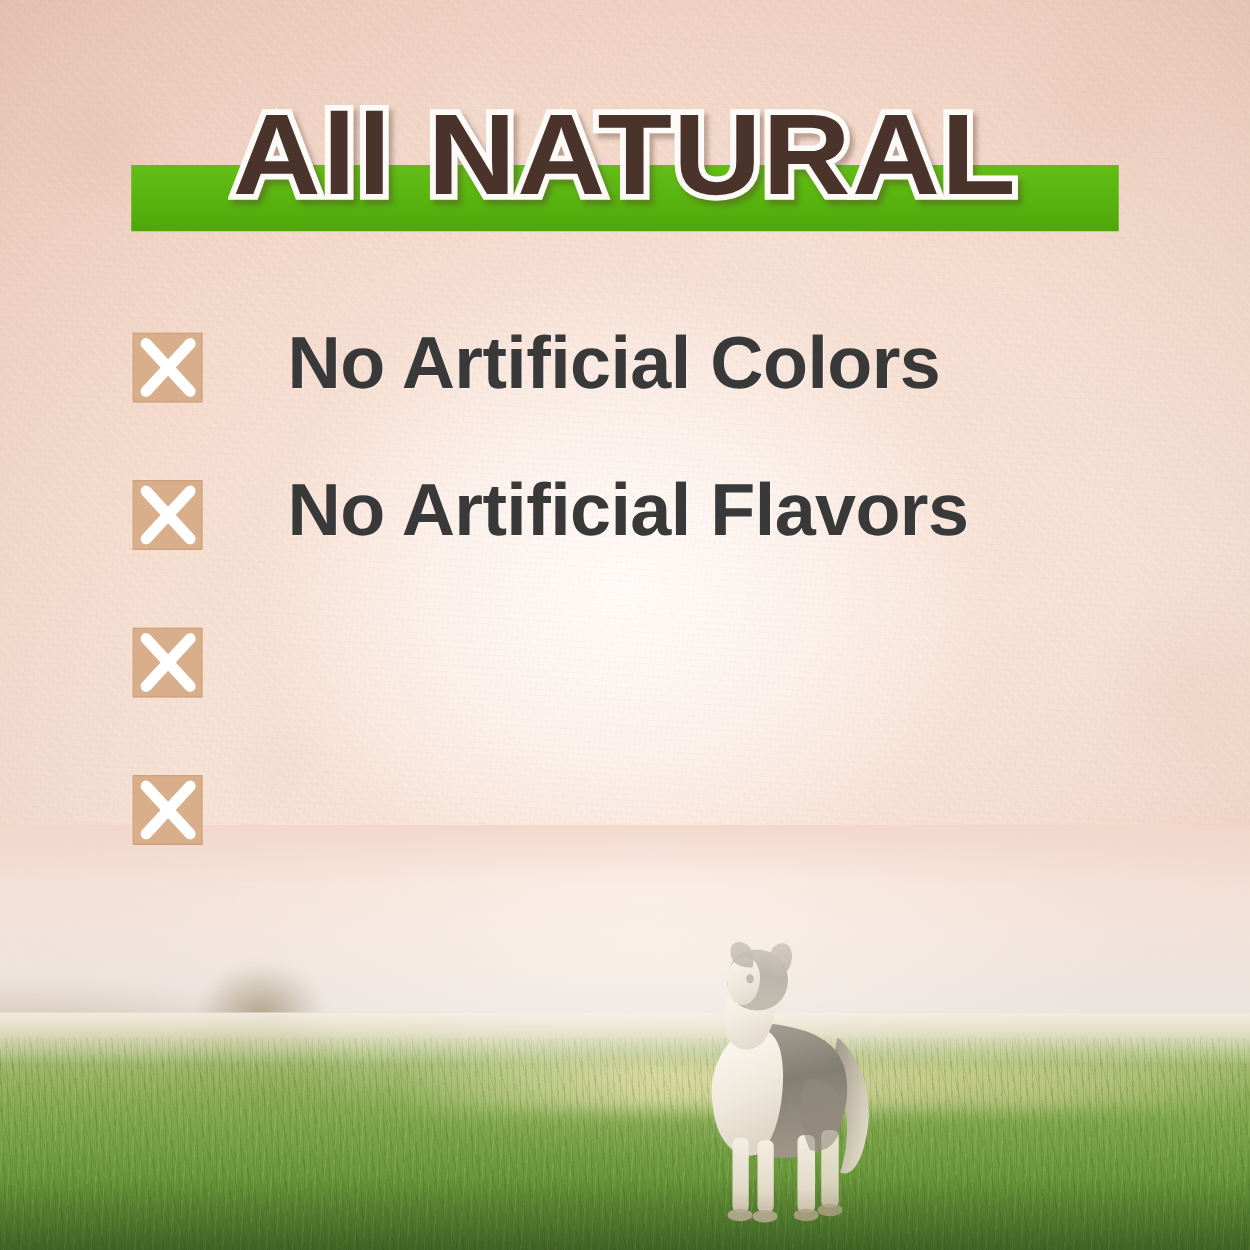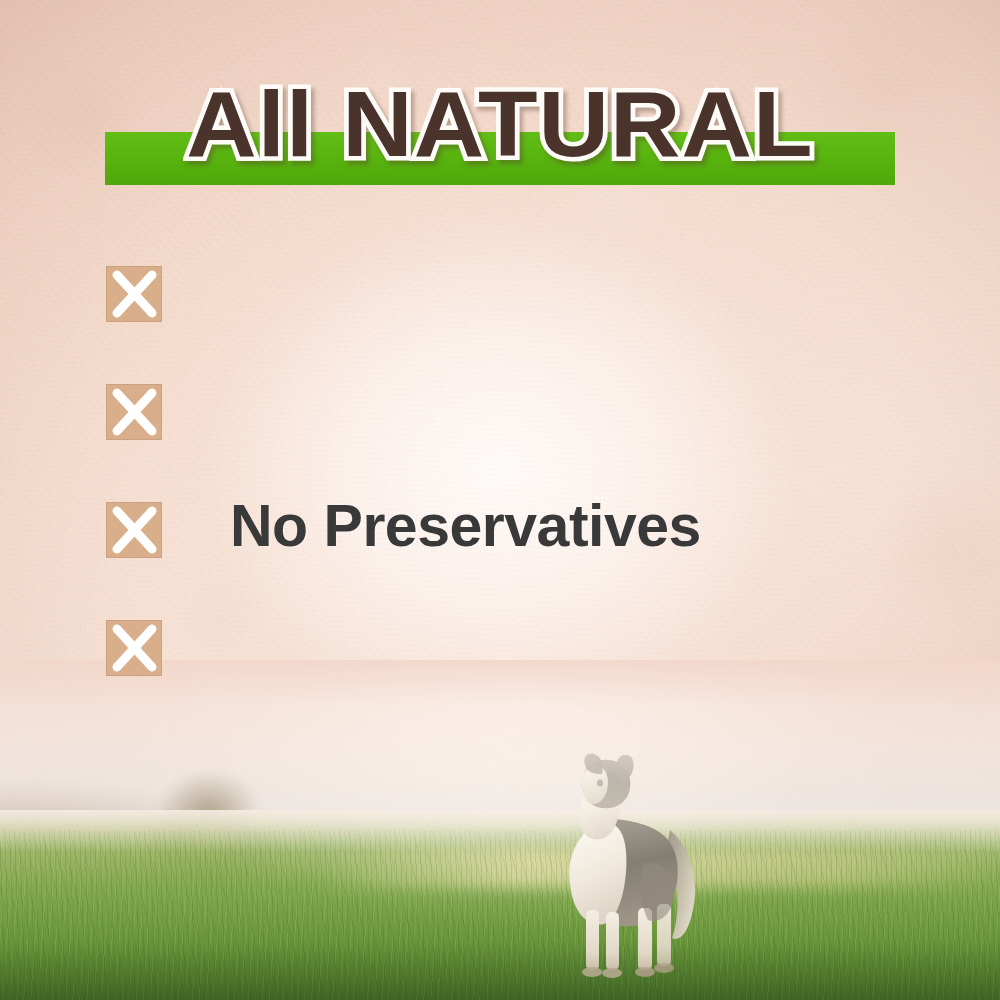--- a/index.html
+++ b/index.html
@@ -334,39 +334,40 @@
 
   <div class="claims">
 
     <div class="claim-row">
       <div class="claim-box">
         <svg viewBox="0 0 56 56" xmlns="http://www.w3.org/2000/svg" aria-hidden="true">
           <path d="M11 9 L46 47" stroke="#ffffff" stroke-width="9" stroke-linecap="round" fill="none"></path>
           <path d="M46 9 L11 47" stroke="#ffffff" stroke-width="9" stroke-linecap="round" fill="none"></path>
         </svg>
       </div>
+      <div class="claim-label">No Artificial Colors</div>
     </div>
 
     <div class="claim-row">
       <div class="claim-box">
         <svg viewBox="0 0 56 56" xmlns="http://www.w3.org/2000/svg" aria-hidden="true">
           <path d="M11 9 L46 47" stroke="#ffffff" stroke-width="9" stroke-linecap="round" fill="none"></path>
           <path d="M46 9 L11 47" stroke="#ffffff" stroke-width="9" stroke-linecap="round" fill="none"></path>
         </svg>
       </div>
+      <div class="claim-label">No Artificial Flavors</div>
     </div>
 
     <div class="claim-row">
       <div class="claim-box">
         <svg viewBox="0 0 56 56" xmlns="http://www.w3.org/2000/svg" aria-hidden="true">
           <path d="M11 9 L46 47" stroke="#ffffff" stroke-width="9" stroke-linecap="round" fill="none"></path>
           <path d="M46 9 L11 47" stroke="#ffffff" stroke-width="9" stroke-linecap="round" fill="none"></path>
         </svg>
       </div>
-      <div class="claim-label">No Preservatives</div>
     </div>
 
     <div class="claim-row">
       <div class="claim-box">
         <svg viewBox="0 0 56 56" xmlns="http://www.w3.org/2000/svg" aria-hidden="true">
           <path d="M11 9 L46 47" stroke="#ffffff" stroke-width="9" stroke-linecap="round" fill="none"></path>
           <path d="M46 9 L11 47" stroke="#ffffff" stroke-width="9" stroke-linecap="round" fill="none"></path>
         </svg>
       </div>
     </div>

